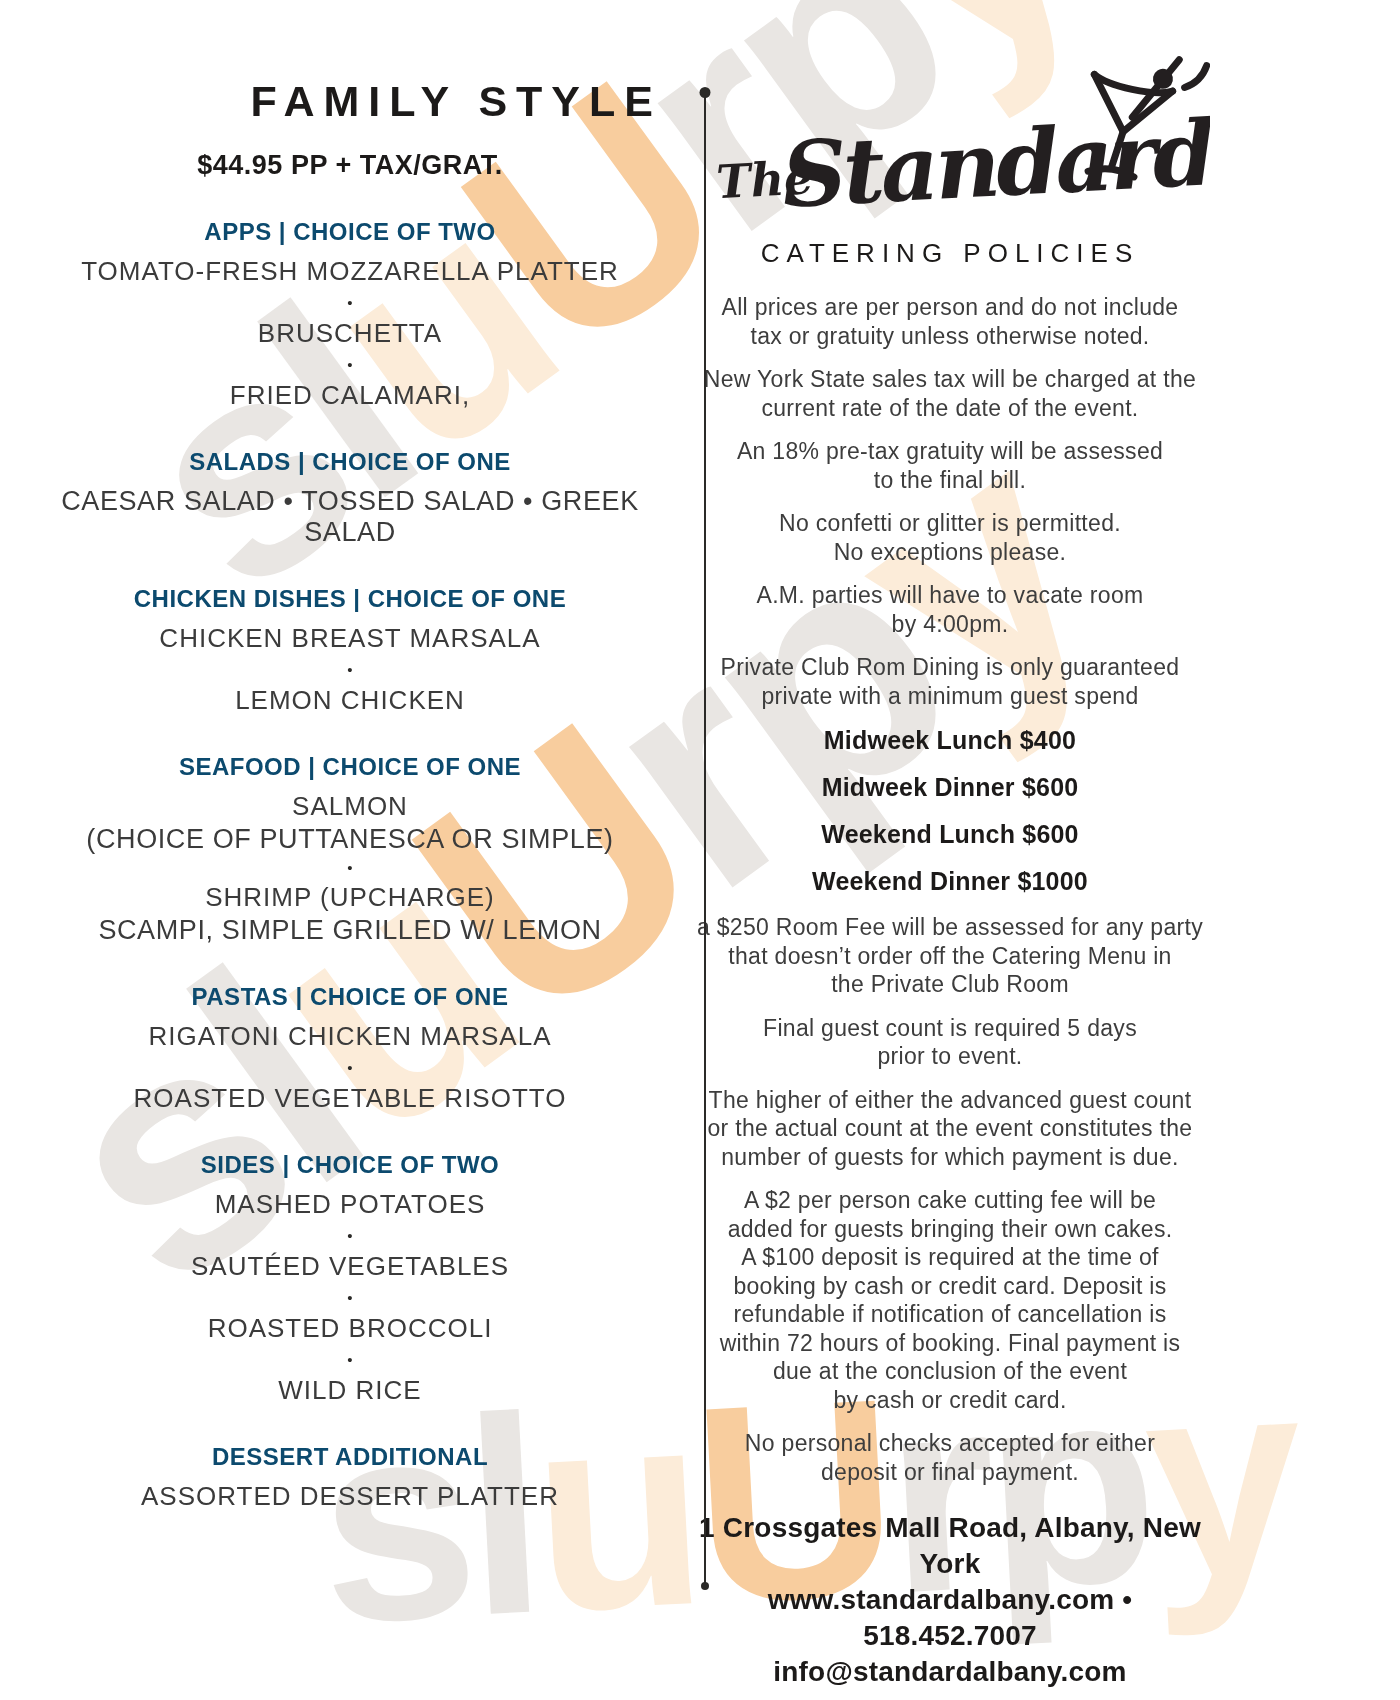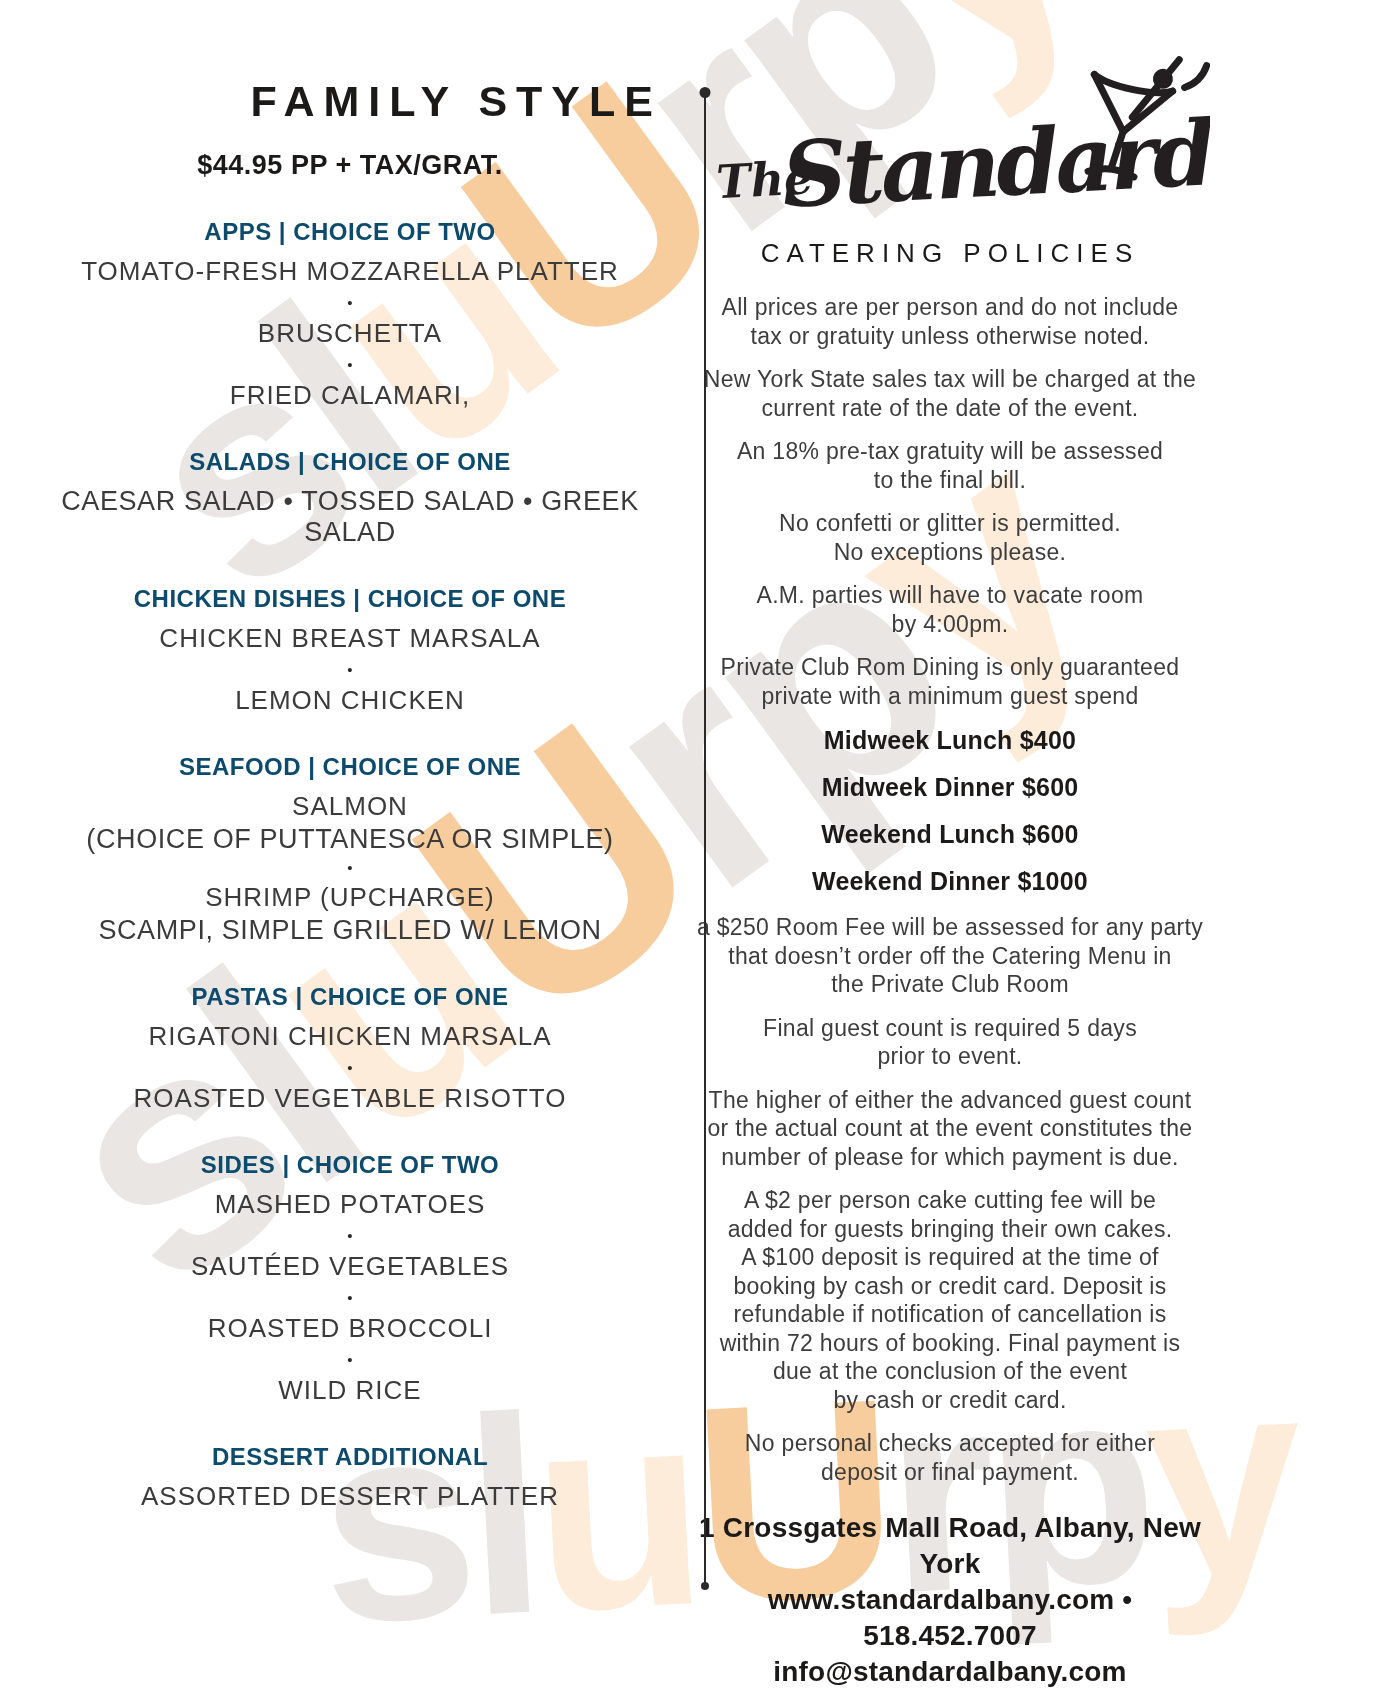--- a/index.html
+++ b/index.html
@@ -185,21 +185,21 @@
         <div class="policy bold">Midweek Dinner $600</div>
         <div class="policy bold">Weekend Lunch $600</div>
         <div class="policy bold">Weekend Dinner $1000</div>
         <div class="policy">a $250 Room Fee will be assessed for any party
 that doesn’t order off the Catering Menu in
 the Private Club Room</div>
         <div class="policy">Final guest count is required 5 days
 prior to event.</div>
         <div class="policy">The higher of either the advanced guest count
 or the actual count at the event constitutes the
-number of please for which payment is due.</div>
+number of guests for which payment is due.</div>
         <div class="policy">A $2 per person cake cutting fee will be
 added for guests bringing their own cakes.
 A $100 deposit is required at the time of
 booking by cash or credit card. Deposit is
 refundable if notification of cancellation is
 within 72 hours of booking. Final payment is
 due at the conclusion of the event
 by cash or credit card.</div>
         <div class="policy">No personal checks accepted for either
 deposit or final payment.</div>

